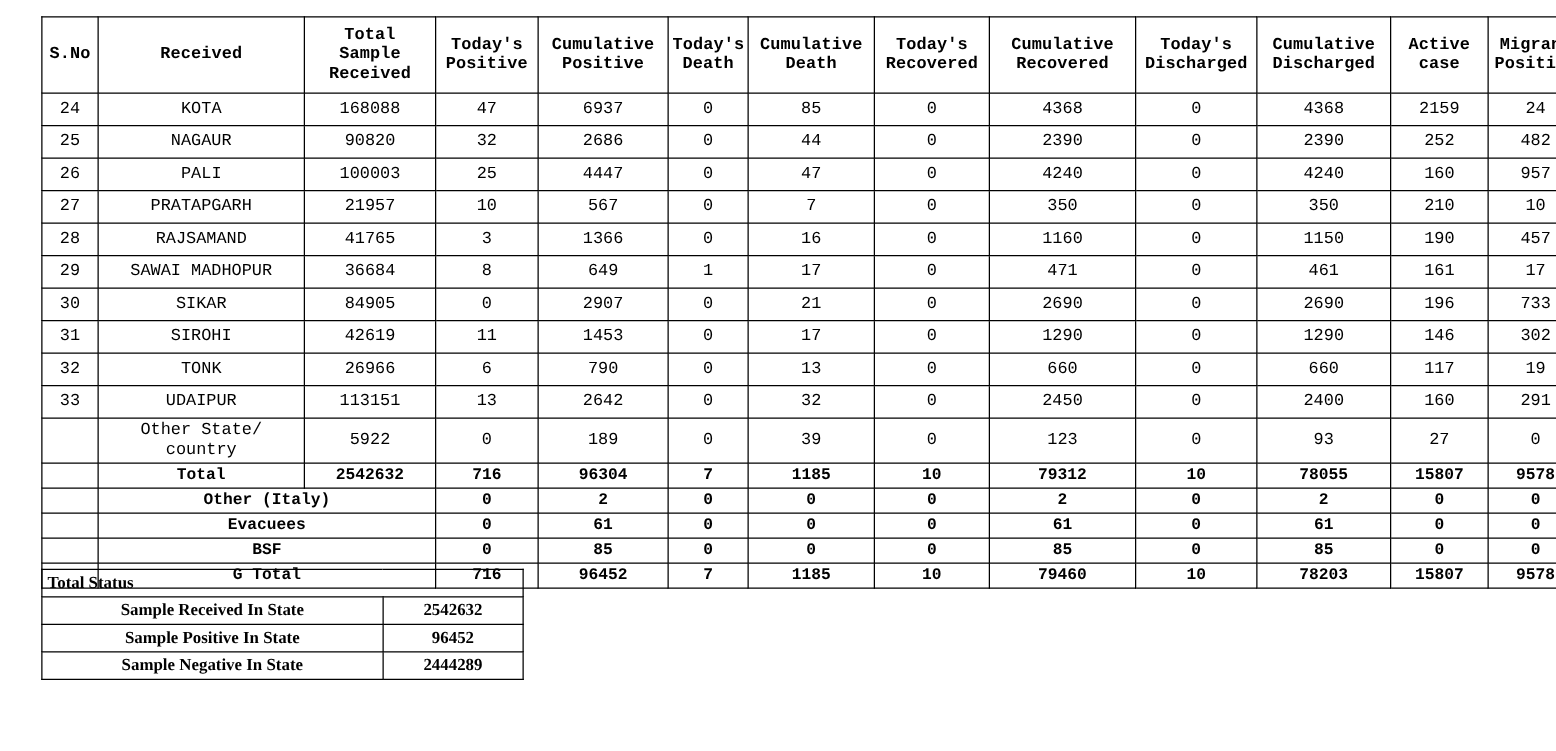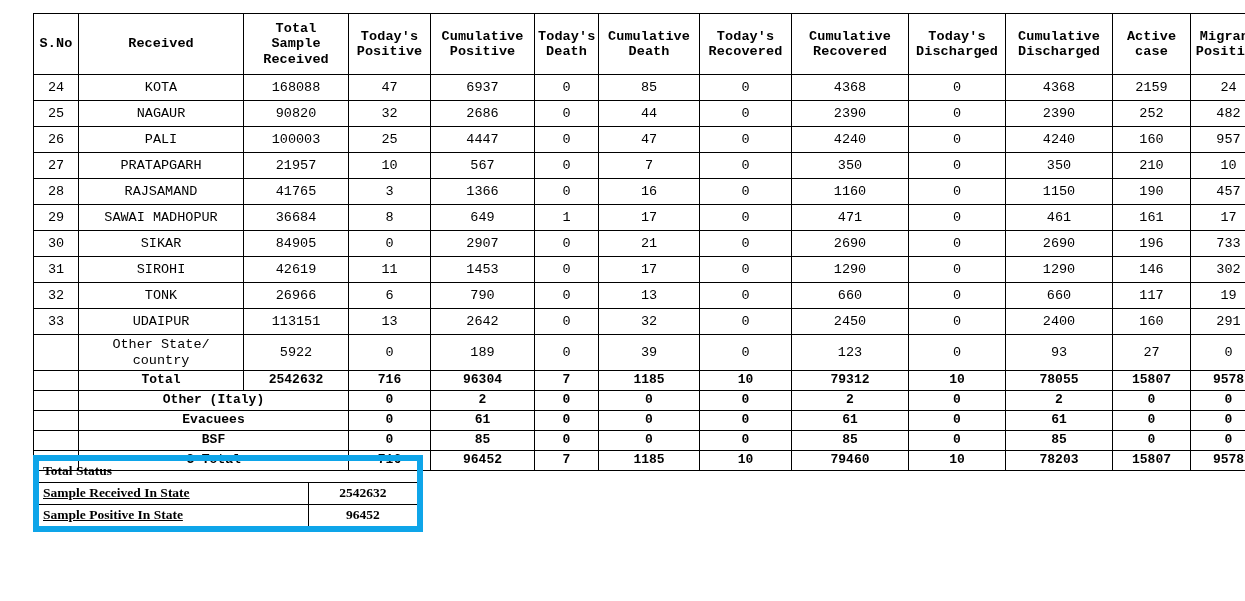--- a/index.html
+++ b/index.html
@@ -109,36 +109,35 @@
   #status-table-wrap {
     position: absolute;
     left: 33px;
     top: 455px;
     width: 386px;
   }
   table.status {
     border-collapse: collapse;
     table-layout: fixed;
     width: 100%;
-    border: 6px solid #0ea5e9;
+    border: 1px solid #0ea5e9;
   }
   table.status td {
     border: 1px solid #000;
     font-size: 13.5px;
     font-weight: bold;
     height: 21px;
     padding: 0 4px;
     line-height: 1.1;
   }
   td.status-title {
     text-align: left;
   }
   td.status-label {
-    text-align: left;
-    text-decoration: underline;
+    text-align: center;
   }
   td.status-value {
     text-align: center;
   }
 </style>
 </head>
 <body>
 
 <div id="district-table-wrap">
   <table class="grid">
@@ -426,15 +425,19 @@
           <td class="status-title" colspan="2">Total Status</td>
         </tr>
         <tr>
           <td class="status-label">Sample Received In State</td>
           <td class="status-value">2542632</td>
         </tr>
         <tr>
           <td class="status-label">Sample Positive In State</td>
           <td class="status-value">96452</td>
         </tr>
+        <tr>
+          <td class="status-label">Sample Negative In State</td>
+          <td class="status-value">2444289</td>
+        </tr>
       </tbody>
   </table>
 </div>
 
 </body></html>

